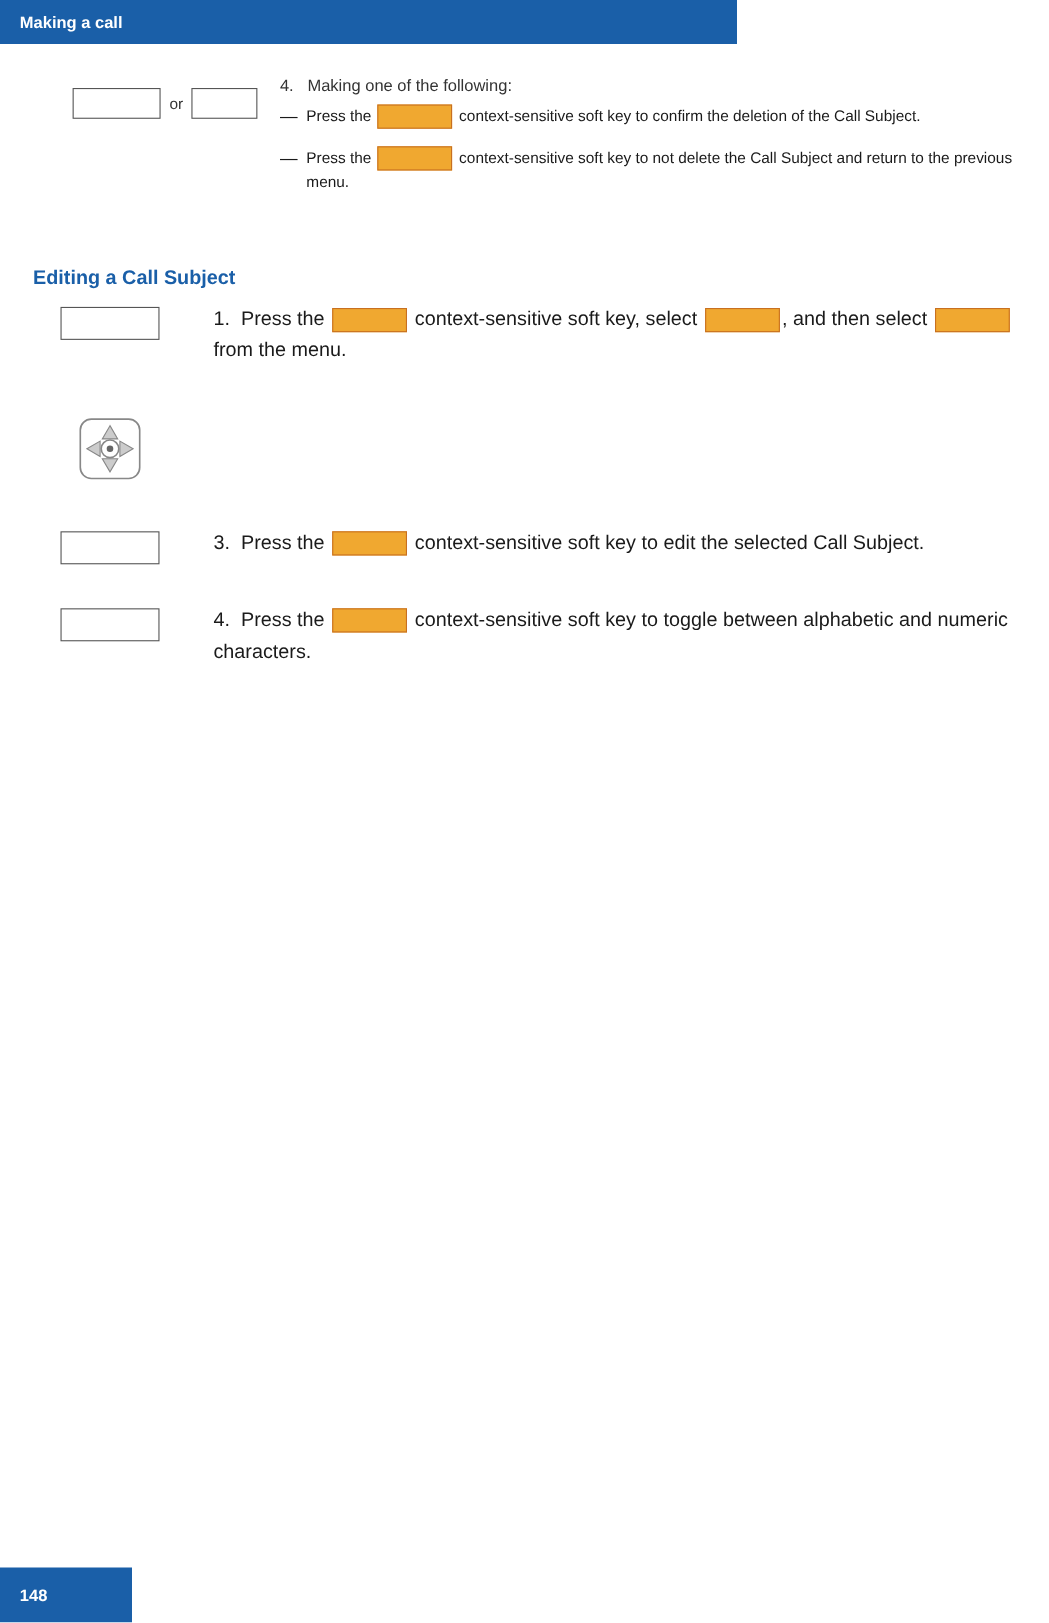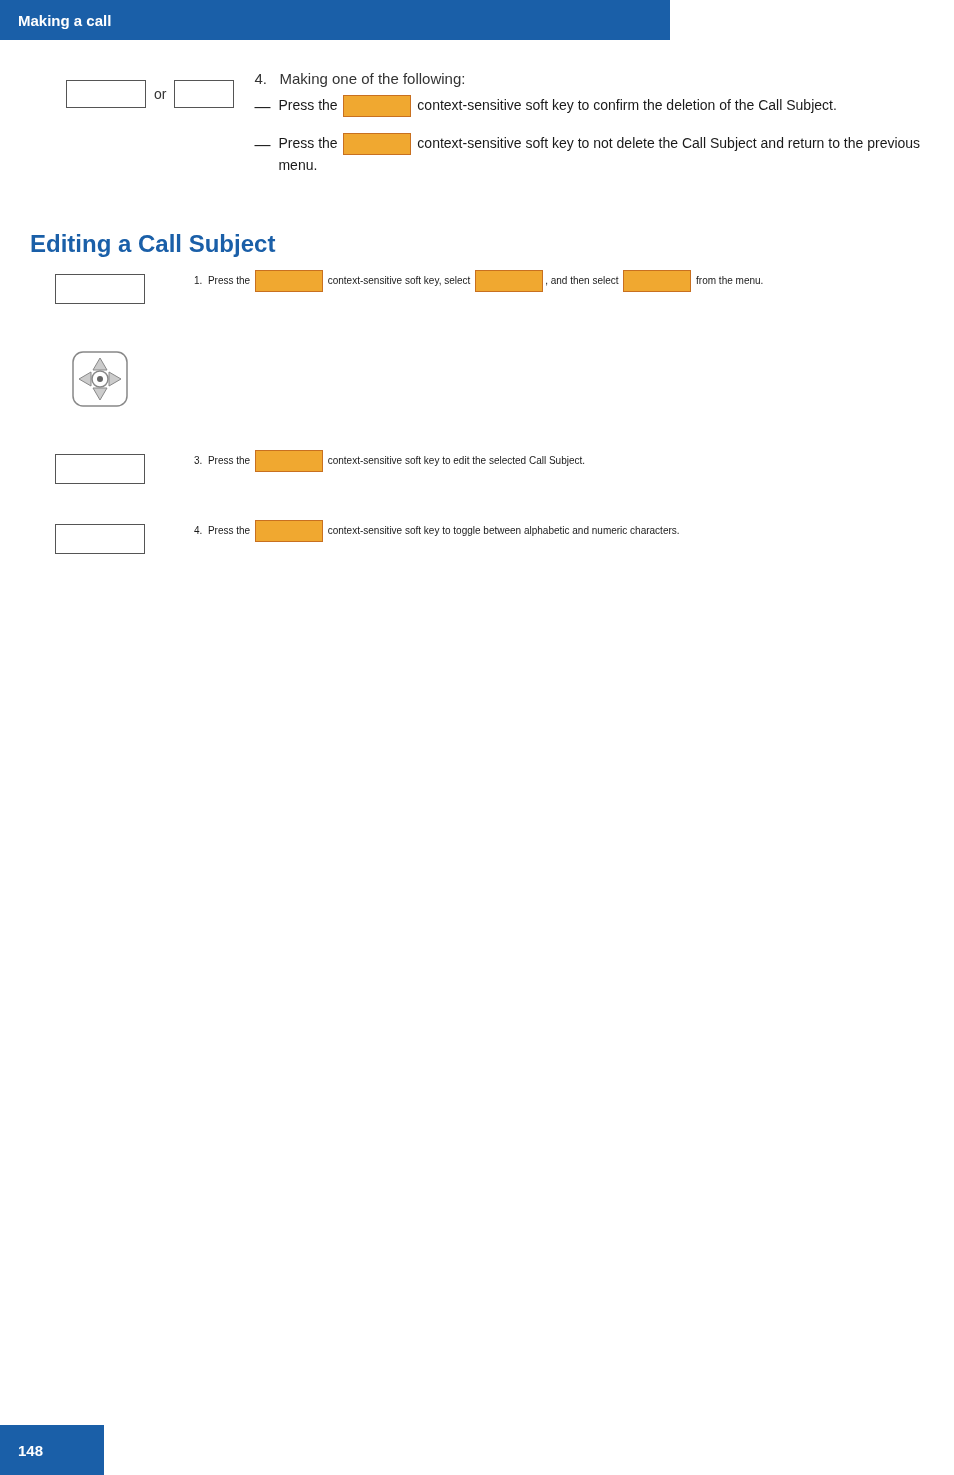--- a/index.html
+++ b/index.html
@@ -95,24 +95,24 @@
     }
 
     .bullet-dash {
       margin-right: 8px;
       margin-top: 0px;
       font-size: 16px;
     }
 
     
     .section-heading {
-      font-size: 24px;
+      font-size: 18px;
       font-weight: bold;
       color: #1a5fa8;
-      margin-top: 40px;
+      margin-top: 52px;
       margin-bottom: 12px;
     }
 
     .section-desc {
       font-size: 14px;
       color: #222;
       margin-bottom: 30px;
     }
 
     
@@ -127,30 +127,30 @@
       width: 140px;
       min-width: 140px;
       display: flex;
       align-items: center;
       justify-content: center;
       margin-top: 4px;
     }
 
     .instr-right {
       flex: 1;
-      font-size: 10px;
+      font-size: 18px;
       line-height: 1.6;
     }
 
     
     .page-footer {
       position: absolute;
       bottom: 0;
       left: 0;
-      width: 104px;
+      width: 120px;
       height: 50px;
       background: #1a5fa8;
       display: flex;
       align-items: center;
       justify-content: flex-start;
       padding-left: 18px;
     }
     .page-num {
       color: #fff;
       font-weight: bold;

